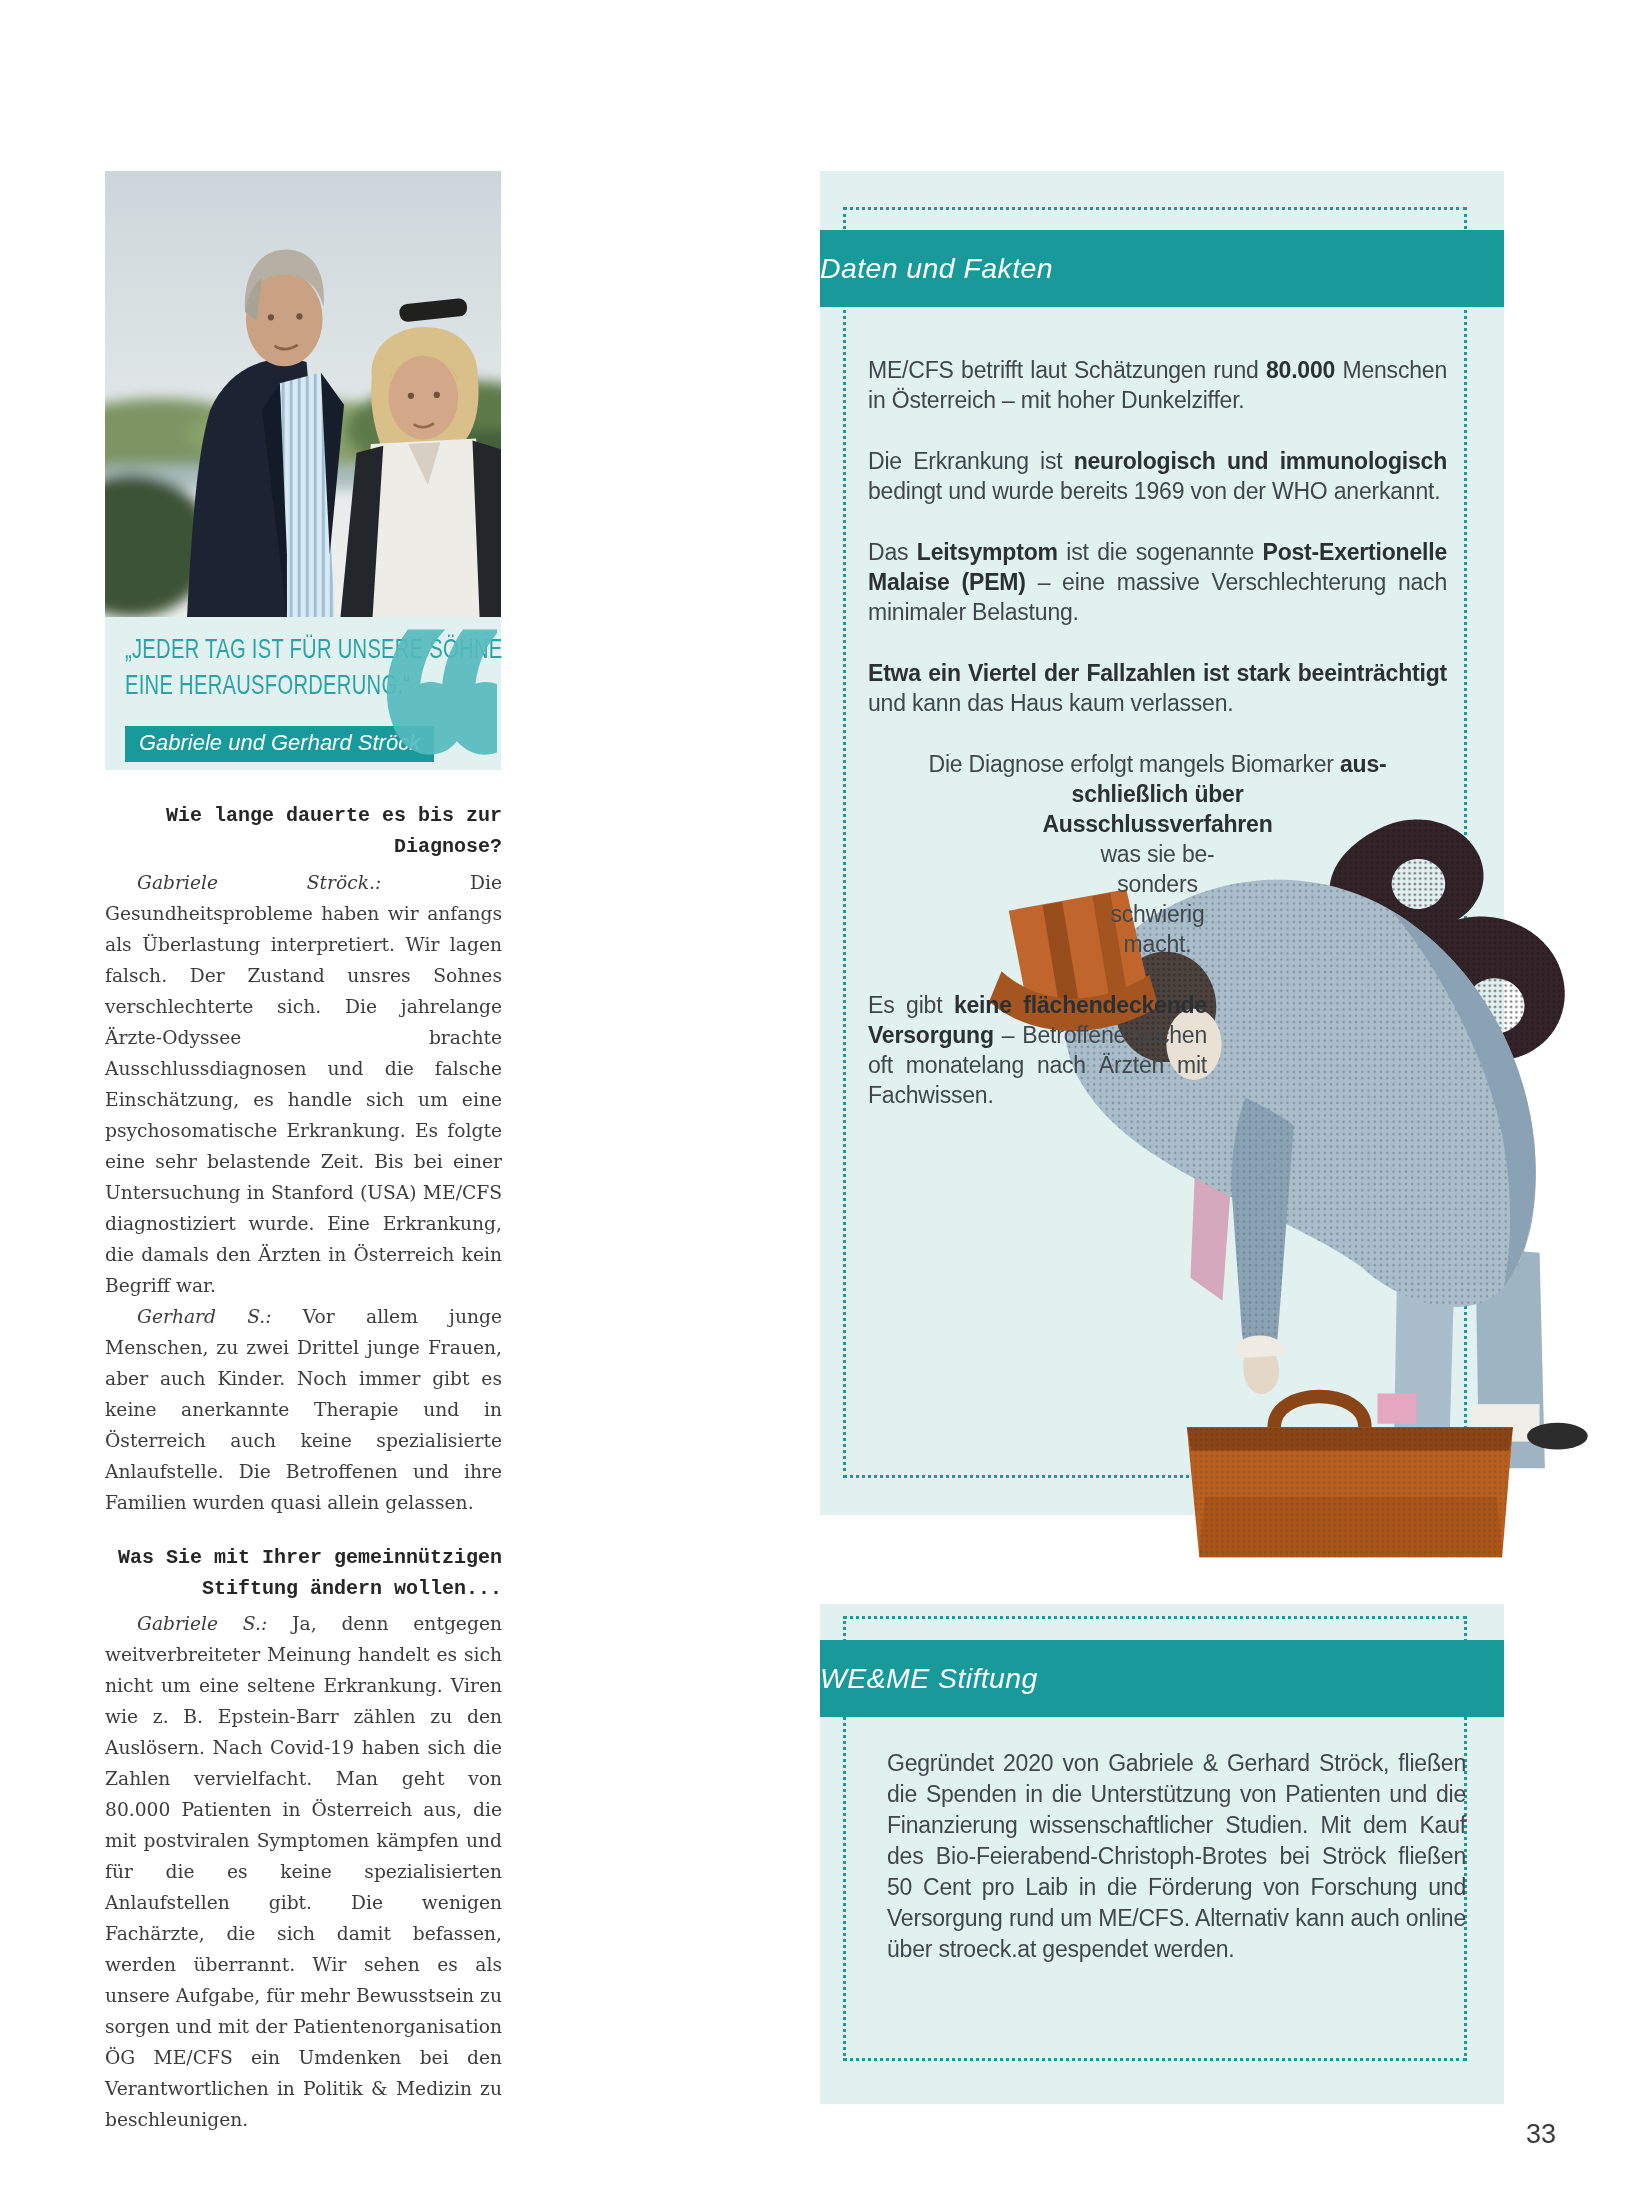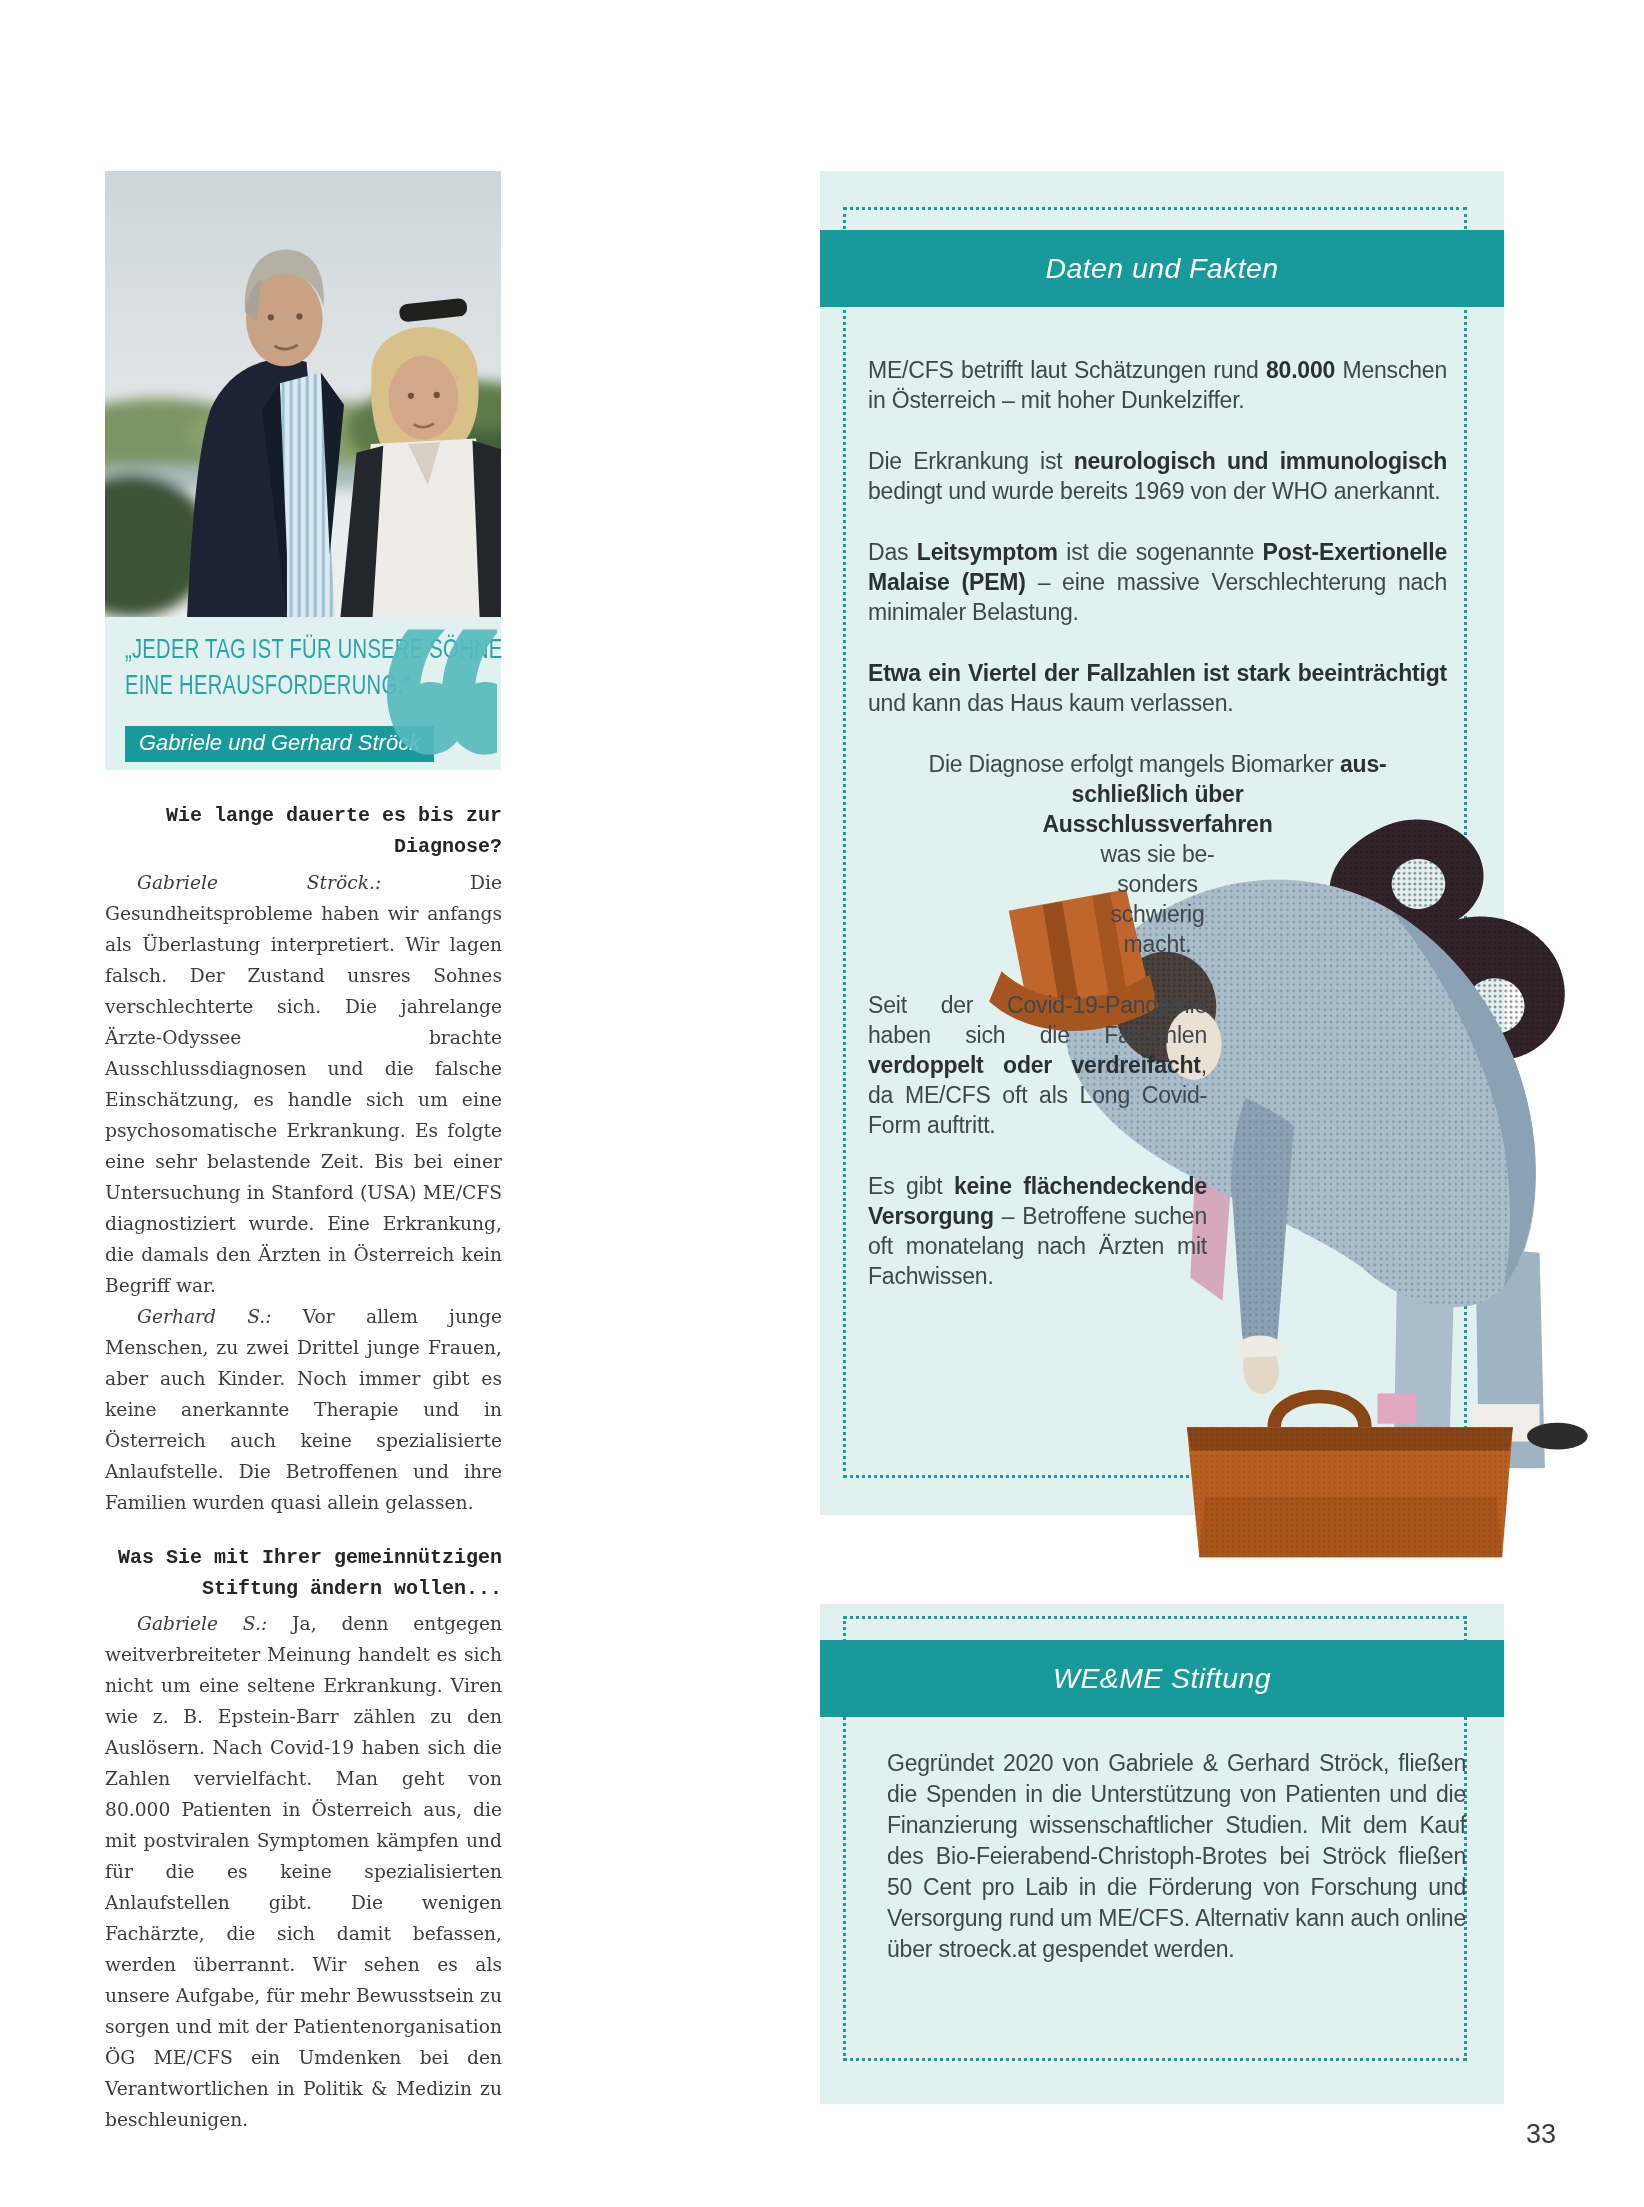--- a/index.html
+++ b/index.html
@@ -26,21 +26,21 @@
   .a .speaker{font-style:italic;}
 
   
   .infobox{position:absolute;left:820px;width:684px;background:#e1f1f0;}
   .box1{top:171px;height:1344px;}
   .box2{top:1604px;height:500px;}
   .dotbox{position:absolute;border:3.1px dotted #1a9a9a;}
   .box1 .dotbox{left:23px;right:37px;top:36px;bottom:37px;}
   .box2 .dotbox{left:23px;right:37px;top:11.6px;bottom:43px;}
   .band{position:absolute;left:0;right:0;height:77px;background:#18999a;display:flex;
-        align-items:center;justify-content:center;}
+        align-items:center;justify-content:flex-start;}
   .box1 .band{top:59px;}
   .box2 .band{top:36px;}
   .band-title{color:#ffffff;font-style:italic;font-size:28.5px;letter-spacing:0.4px;}
 
   .facts{position:absolute;left:48px;top:184px;width:579px;font-size:23px;line-height:30px;
          color:#40474c;letter-spacing:-0.2px;z-index:3;}
   .fact{margin:0 0 31px;text-align:justify;}
   .fact b{color:#2b3034;}
   .fact.narrow{width:339px;}
   .p5 .l{display:block;text-align:center;}
@@ -155,21 +155,20 @@
       <p class="fact p5">
         <span class="l"><span>Die Diagnose erfolgt mangels Biomarker </span><b>aus-</b></span>
         <b class="l">schließlich über</b>
         <b class="l">Ausschlussverfahren</b>
         <span class="l">was sie be-</span>
         <span class="l">sonders</span>
         <span class="l">schwierig</span>
         <span class="l">macht.</span>
       </p>
 
-      <p class="fact narrow"><span>Seit der Covid-19-Pandemie haben sich die Fallzahlen </span><b>verdoppelt oder verdreifacht</b><span>, da ME/CFS oft als Long Covid-Form auftritt.</span></p>
 
       <p class="fact narrow"><span>Es gibt </span><b>keine flächendeckende Versorgung</b><span> – Betroffene suchen oft monatelang nach Ärzten mit Fachwissen.</span></p>
     </div>
   </div>
 
   <div class="infobox box2">
     <div class="dotbox"></div>
     <div class="band">
       <span class="band-title">WE&amp;ME Stiftung</span>
     </div>

